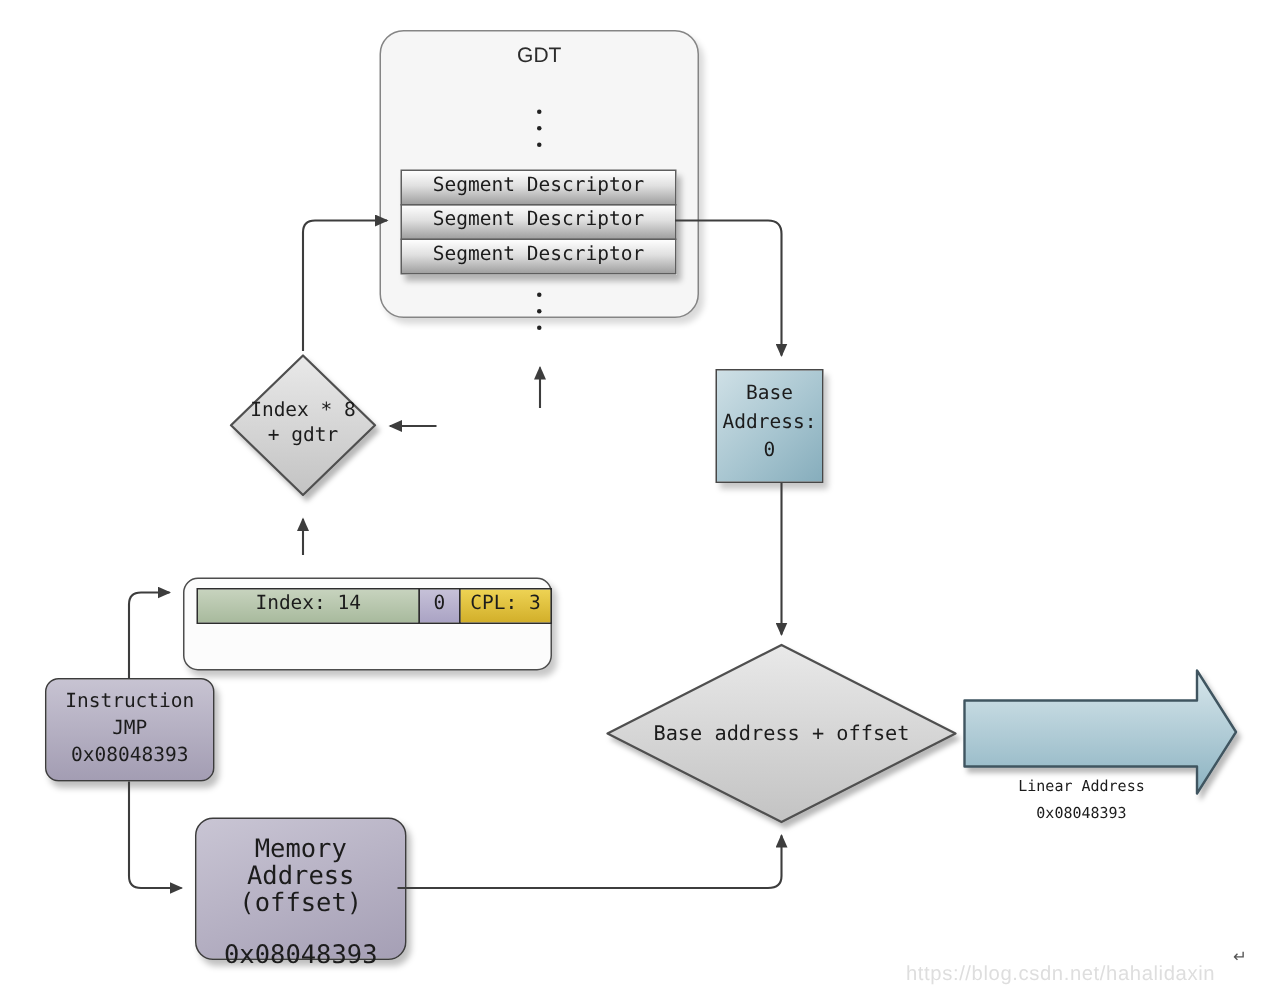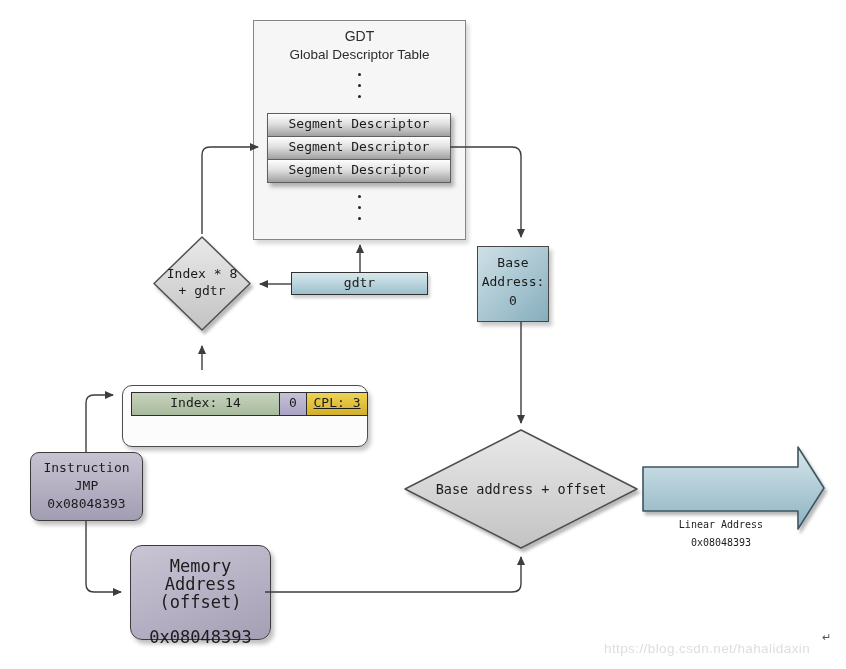--- a/index.html
+++ b/index.html
@@ -3,22 +3,22 @@
 <meta charset="utf-8">
 <style>
   html,body{margin:0;padding:0;background:#ffffff;}
   #canvas{position:relative;width:846px;height:669px;background:#ffffff;overflow:hidden;
           font-family:"DejaVu Sans Mono",monospace;color:#1c1c1c;}
   .abs{position:absolute;box-sizing:border-box;}
   .sans{font-family:"Liberation Sans",sans-serif;}
   .center{text-align:center;}
 
   
-  #gdt-box{left:253px;top:20px;width:213px;height:220px;background:#f6f6f6;
-           border:1.5px solid #858585;border-radius:0;box-shadow:3px 4px 4px rgba(0,0,0,.15);}
+  #gdt-box{left:253px;top:20px;width:213px;height:192px;background:#f6f6f6;
+           border:1.5px solid #858585;border-radius:16px;box-shadow:3px 4px 4px rgba(0,0,0,.15);}
   #gdt-title{left:0;top:7px;width:100%;font-size:14px;color:#2c2c2c;}
   #gdt-subtitle{left:0;top:26px;width:100%;font-size:13.5px;color:#2c2c2c;}
   .dots{display:flex;flex-direction:column;align-items:center;gap:8px;left:0;width:100%;}
   .dot{width:3px;height:3px;border-radius:50%;background:#222;}
   #gdt-dots-top{top:52px;}
   #gdt-dots-bottom{top:174px;}
   #gdt-rows{left:13px;top:92px;width:184px;box-shadow:3px 4px 4px rgba(0,0,0,.28);}
   .seg-row{height:22px;margin-top:-1px;border:1px solid #5e5e5e;
            background:linear-gradient(180deg,#fefefe 0%,#e0e0e0 45%,#a0a0a0 100%);
            font-size:13px;line-height:20px;text-align:center;color:#1b1b1b;}
@@ -34,21 +34,21 @@
             background:linear-gradient(135deg,#cfe0e6 0%,#a7c5d0 55%,#86adbc 100%);
             font-size:13px;line-height:19px;padding-top:6px;box-shadow:3px 4px 4px rgba(0,0,0,.22);}
 
   
   #cs-box{left:122px;top:365px;width:246px;height:62px;background:#fcfcfc;
           border:1.4px solid #4d4d4d;border-radius:10px;box-shadow:3px 4px 4px rgba(0,0,0,.22);margin-top:20px;}
   #cs-strip{left:8px;top:6px;display:flex;}
   .cs-cell{height:22px;border:1px solid #2d2d2d;font-size:13px;line-height:20px;text-align:center;}
   #cs-cell-index{width:147px;background:linear-gradient(180deg,#c7d3be 0%,#a8ba9d 100%);}
   #cs-cell-ti{width:26px;margin-left:-1px;background:linear-gradient(180deg,#c6c1d8 0%,#aaa3c4 100%);}
-  #cs-cell-cpl{width:60px;margin-left:-1px;background:linear-gradient(180deg,#eed354 0%,#d2af2a 100%);text-decoration:underline;}
+  #cs-cell-cpl{width:60px;margin-left:-1px;background:linear-gradient(180deg,#eed354 0%,#d2af2a 100%);}
   #cs-caption{left:0;top:33px;width:100%;font-size:14px;}
 
   
   #instr-box{left:30px;top:452px;width:113px;height:69px;border:1.4px solid #3c3c3c;border-radius:9px;
              background:linear-gradient(180deg,#c7c3d2 0%,#a39db3 100%);
              font-size:13px;line-height:18px;padding-top:6px;box-shadow:3px 4px 4px rgba(0,0,0,.25);}
 
   
   #mem-box{left:130px;top:545px;width:141px;height:95px;border:1.4px solid #3c3c3c;border-radius:12px;
            background:linear-gradient(160deg,#c9c5d4 0%,#a59fb5 100%);
@@ -67,39 +67,37 @@
   #wires{position:absolute;left:0;top:0;z-index:5;pointer-events:none;}
   .overlay{z-index:6;}
 </style>
 </head>
 <body>
 
 <div id="canvas">
 
   <div class="abs" id="gdt-box">
     <div class="abs center sans" id="gdt-title">GDT</div>
-    <div class="abs center sans" id="gdt-subtitle">Global Descriptor Table</div>
     <div class="abs dots" id="gdt-dots-top">
       <div class="dot"></div>
         <div class="dot"></div>
         <div class="dot"></div>
     </div>
     <div class="abs" id="gdt-rows">
       <div class="seg-row">Segment Descriptor</div>
       <div class="seg-row">Segment Descriptor</div>
       <div class="seg-row">Segment Descriptor</div>
     </div>
     <div class="abs dots" id="gdt-dots-bottom">
       <div class="dot"></div>
         <div class="dot"></div>
         <div class="dot"></div>
     </div>
   </div>
 
-  <div class="abs center" id="gdtr-box">gdtr</div>
 
   <div class="abs center" id="base-box">
     <div>Base</div>
     <div>Address:</div>
     <div>0</div>
   </div>
 
   <div class="abs" id="cs-box">
     <div class="abs" id="cs-strip">
       <div class="cs-cell" id="cs-cell-index">Index: 14</div>

